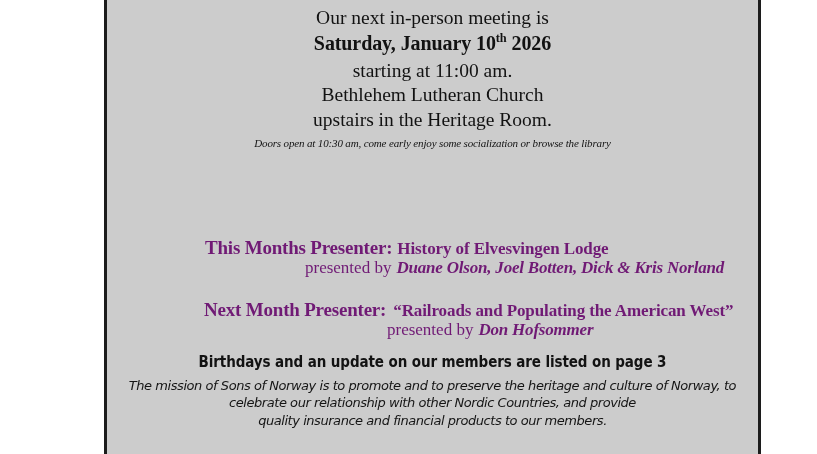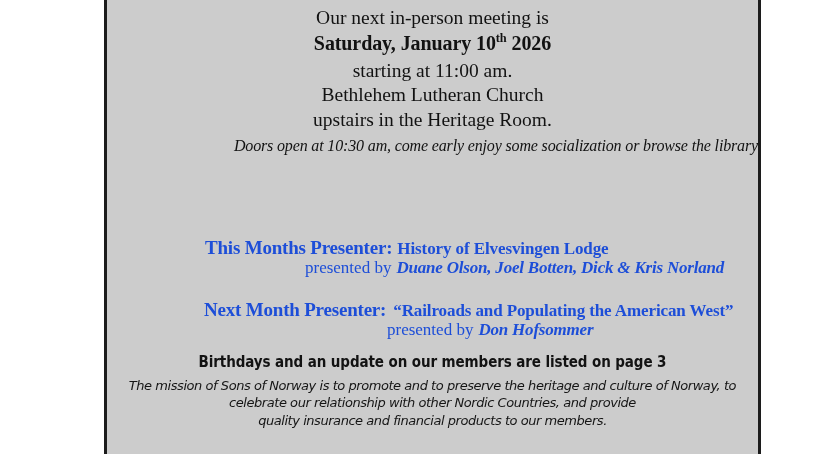--- a/index.html
+++ b/index.html
@@ -63,42 +63,41 @@
     letter-spacing: -0.1px;
   }
   sup.ord {
     font-size: 0.62em;
     vertical-align: super;
     line-height: 0;
   }
   .doors {
     font-family: "Liberation Serif", serif;
     font-style: italic;
-    font-size: 16px;
+    font-size: 11px;
     letter-spacing: -0.15px;
-    text-align: right;
   }
 
   
   .cochair {
     font-family: "Liberation Serif", serif;
     font-style: italic;
     font-size: 16px;
   }
   .cochair .names {
     font-weight: bold;
     font-style: italic;
     letter-spacing: -0.2px;
   }
 
   
   .pres-row {
     position: absolute;
     white-space: nowrap;
-    color: #1d4ed8;
+    color: #701a75;
     line-height: 1;
   }
   .pres-head {
     font-family: "Liberation Serif", serif;
     font-weight: bold;
     font-size: 19px;
     letter-spacing: -0.2px;
   }
   .pres-title {
     font-family: "Liberation Serif", serif;

